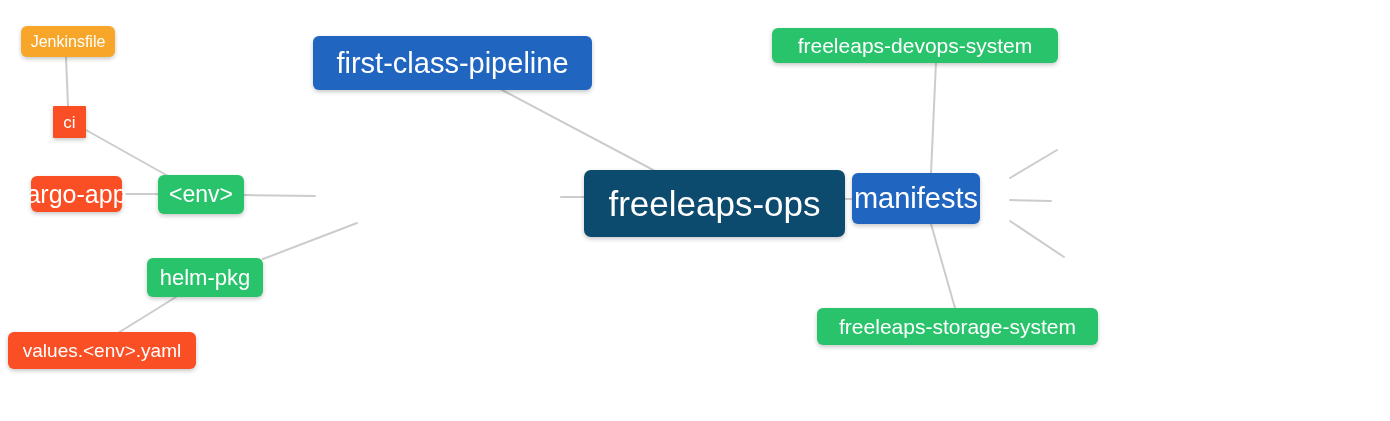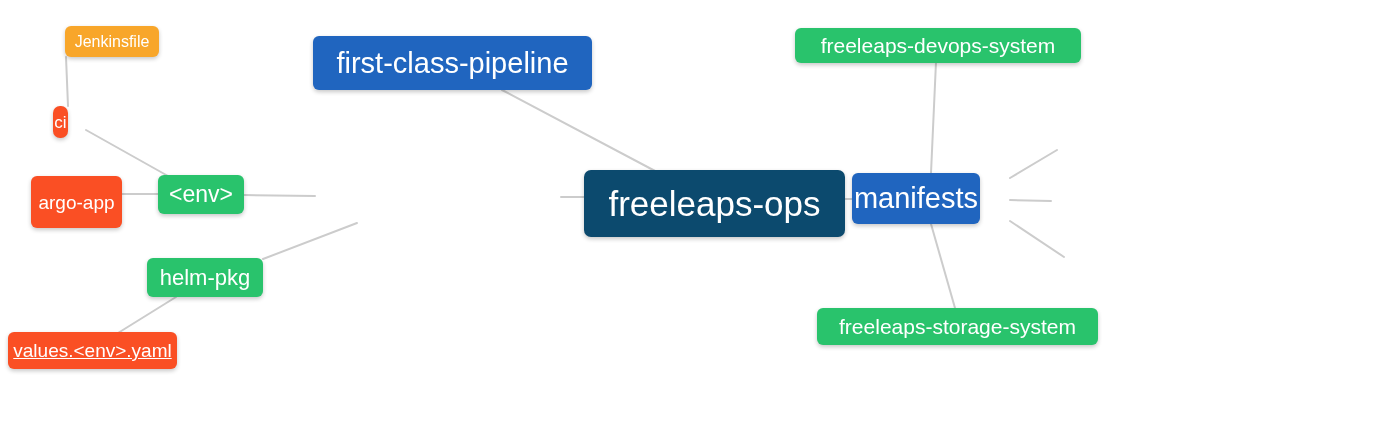--- a/index.html
+++ b/index.html
@@ -40,31 +40,31 @@
     user-select: none;
     line-height: 1;
   }
   .c-root   { background: #0c4a6e; }
   .c-blue   { background: #2065BF; }
   .c-green  { background: #29C36C; }
   .c-orange { background: #F8A62A; }
   .c-red    { background: #FA4F24; }
 
   
-  .n-jenkinsfile   { left: 21px;   top: 26px;  width: 94px;  height: 31px; font-size: 16px; margin-left: 44px; }
-  .n-ci            { left: 53px;   top: 106px; width: 15px;  height: 32px; font-size: 17px; border-radius: 7px; }
-  .n-argo-app      { left: 31px;   top: 176px; width: 91px;  height: 52px; font-size: 19px; }
+  .n-jenkinsfile   { left: 21px;   top: 26px;  width: 94px;  height: 31px; font-size: 16px; }
+  .n-ci            { left: 53px;   top: 106px; width: 33px;  height: 32px; font-size: 17px; border-radius: 1px; }
+  .n-argo-app      { left: 31px;   top: 176px; width: 91px;  height: 36px; font-size: 25px; }
   .n-env           { left: 158px;  top: 175px; width: 86px;  height: 39px; font-size: 23px; }
   .n-helm-pkg      { left: 147px;  top: 258px; width: 116px; height: 39px; font-size: 22px; }
-  .n-values        { left: 8px;    top: 332px; width: 169px; height: 37px; font-size: 19px; text-decoration: underline; }
+  .n-values        { left: 8px;    top: 332px; width: 188px; height: 37px; font-size: 19px; }
   .n-first-class   { left: 313px;  top: 36px;  width: 279px; height: 54px; font-size: 29px; }
   .n-service-name  { left: 315px;  top: 172px; width: 246px; height: 52px; font-size: 29px; }
   .n-freeleaps-ops { left: 584px;  top: 170px; width: 261px; height: 67px; font-size: 35px; border-radius: 7px; }
   .n-manifests     { left: 852px;  top: 173px; width: 128px; height: 51px; font-size: 29px; }
-  .n-devops        { left: 795px;  top: 28px;  width: 286px; height: 35px; font-size: 21px; }
+  .n-devops        { left: 772px;  top: 28px;  width: 286px; height: 35px; font-size: 21px; }
   .n-network       { left: 1054px; top: 112px; width: 293px; height: 37px; font-size: 21px; }
   .n-monitoring    { left: 1048px; top: 186px; width: 328px; height: 37px; font-size: 21px; }
   .n-controls      { left: 1063px; top: 257px; width: 291px; height: 37px; font-size: 21px; }
   .n-storage       { left: 817px;  top: 308px; width: 281px; height: 37px; font-size: 21px; }
 </style>
 </head>
 <body>
 
 <div class="canvas">
 

